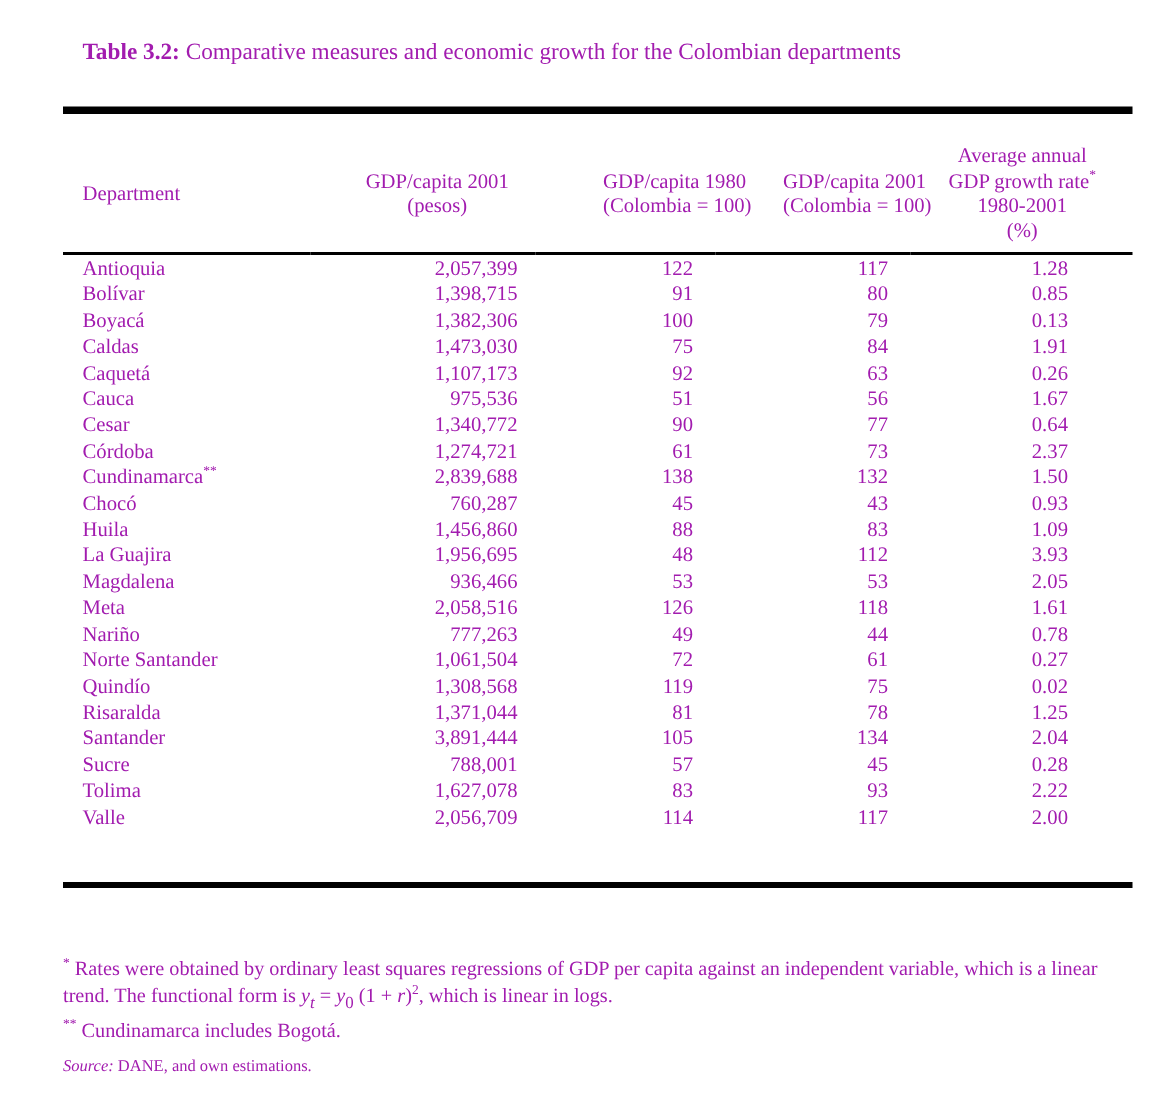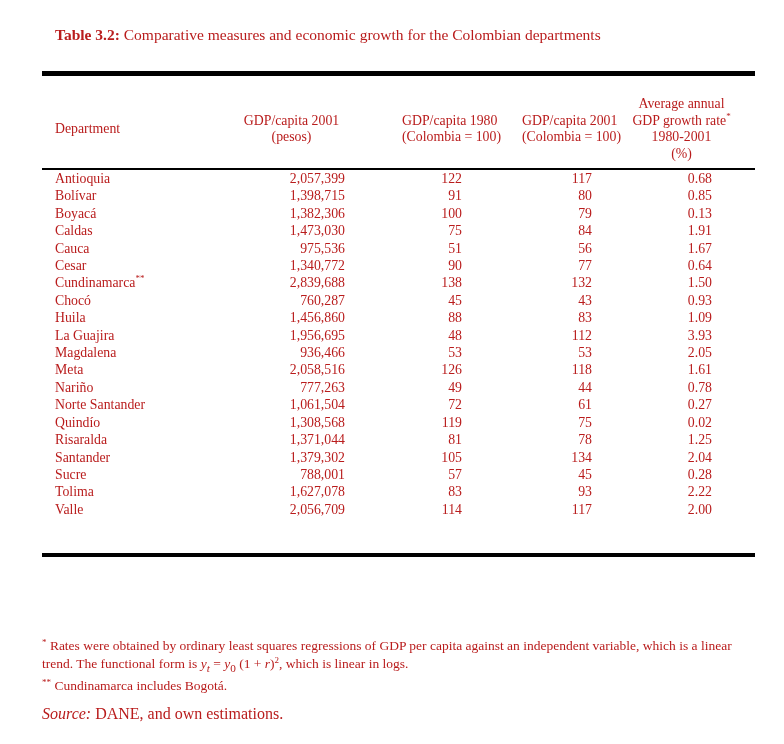--- a/index.html
+++ b/index.html
@@ -1,18 +1,18 @@
 <!DOCTYPE html>
 <html><head>
 <meta charset="utf-8">
 <style>
   html,body { margin:0; padding:0; background:#ffffff; }
   .page {
     position:relative; width:784px; height:744px; background:#ffffff;
-    font-family:"Liberation Serif", serif; color:#b91c1c; overflow:hidden;
+    font-family:"Liberation Serif", serif; color:#a21caf; overflow:hidden;
   }
   .title { position:absolute; left:55px; top:26px; font-size:15.5px; white-space:nowrap; }
   .title .lbl { font-weight:bold; }
 
   .tablebox { position:absolute; left:42px; top:71px; width:713px; }
   .rule-top { height:5px; background:#000; }
   .rule-bottom { height:4px; background:#000; }
 
   table { border-collapse:collapse; width:713px; table-layout:fixed; font-size:13.8px; }
   col.w-dept{width:165px;} col.w-c1{width:150px;} col.w-c2{width:120px;}
@@ -37,21 +37,21 @@
   td.c3 { padding-right:15px; }
   td.c4 { padding-right:20px; }
   tr.spacer td { height:13px; }
   tr.endpad td { height:22px; }
 
   sup { font-size:9px; line-height:0; }
 
   .footnotes { position:absolute; left:42px; top:637px; width:714px; font-size:13.5px; line-height:18px; }
   .footnotes p { margin:0; }
   .formula i { font-style:italic; }
-  .src { position:absolute; left:42px; top:705px; font-size:16px; }
+  .src { position:absolute; left:42px; top:705px; font-size:11px; }
   .src .src-lbl { font-style:italic; }
 </style>
 </head>
 <body>
 
 <div class="page">
 
   <div class="title">
     <span class="lbl">Table 3.2:</span><span> Comparative measures and economic growth for the Colombian departments</span>
   </div>
@@ -90,21 +90,21 @@
           </th>
           <th></th>
         </tr>
       </thead>
       <tbody>
           <tr>
       <td class="dept"><span class="dept-text">Antioquia</span></td>
       <td class="num c1">2,057,399</td>
       <td class="num c2">122</td>
       <td class="num c3">117</td>
-      <td class="num c4">0.68</td>
+      <td class="num c4">1.28</td>
       <td></td>
     </tr>
           <tr>
       <td class="dept"><span class="dept-text">Bolívar</span></td>
       <td class="num c1">1,398,715</td>
       <td class="num c2">91</td>
       <td class="num c3">80</td>
       <td class="num c4">0.85</td>
       <td></td>
     </tr>
@@ -118,36 +118,52 @@
     </tr>
           <tr>
       <td class="dept"><span class="dept-text">Caldas</span></td>
       <td class="num c1">1,473,030</td>
       <td class="num c2">75</td>
       <td class="num c3">84</td>
       <td class="num c4">1.91</td>
       <td></td>
     </tr>
           <tr>
+      <td class="dept"><span class="dept-text">Caquetá</span></td>
+      <td class="num c1">1,107,173</td>
+      <td class="num c2">92</td>
+      <td class="num c3">63</td>
+      <td class="num c4">0.26</td>
+      <td></td>
+    </tr>
+          <tr>
       <td class="dept"><span class="dept-text">Cauca</span></td>
       <td class="num c1">975,536</td>
       <td class="num c2">51</td>
       <td class="num c3">56</td>
       <td class="num c4">1.67</td>
       <td></td>
     </tr>
           <tr>
       <td class="dept"><span class="dept-text">Cesar</span></td>
       <td class="num c1">1,340,772</td>
       <td class="num c2">90</td>
       <td class="num c3">77</td>
       <td class="num c4">0.64</td>
       <td></td>
     </tr>
           <tr>
+      <td class="dept"><span class="dept-text">Córdoba</span></td>
+      <td class="num c1">1,274,721</td>
+      <td class="num c2">61</td>
+      <td class="num c3">73</td>
+      <td class="num c4">2.37</td>
+      <td></td>
+    </tr>
+          <tr>
       <td class="dept"><span class="dept-text">Cundinamarca</span><sup>**</sup></td>
       <td class="num c1">2,839,688</td>
       <td class="num c2">138</td>
       <td class="num c3">132</td>
       <td class="num c4">1.50</td>
       <td></td>
     </tr>
           <tr>
       <td class="dept"><span class="dept-text">Chocó</span></td>
       <td class="num c1">760,287</td>
@@ -215,21 +231,21 @@
           <tr>
       <td class="dept"><span class="dept-text">Risaralda</span></td>
       <td class="num c1">1,371,044</td>
       <td class="num c2">81</td>
       <td class="num c3">78</td>
       <td class="num c4">1.25</td>
       <td></td>
     </tr>
           <tr>
       <td class="dept"><span class="dept-text">Santander</span></td>
-      <td class="num c1">1,379,302</td>
+      <td class="num c1">3,891,444</td>
       <td class="num c2">105</td>
       <td class="num c3">134</td>
       <td class="num c4">2.04</td>
       <td></td>
     </tr>
           <tr>
       <td class="dept"><span class="dept-text">Sucre</span></td>
       <td class="num c1">788,001</td>
       <td class="num c2">57</td>
       <td class="num c3">45</td>

